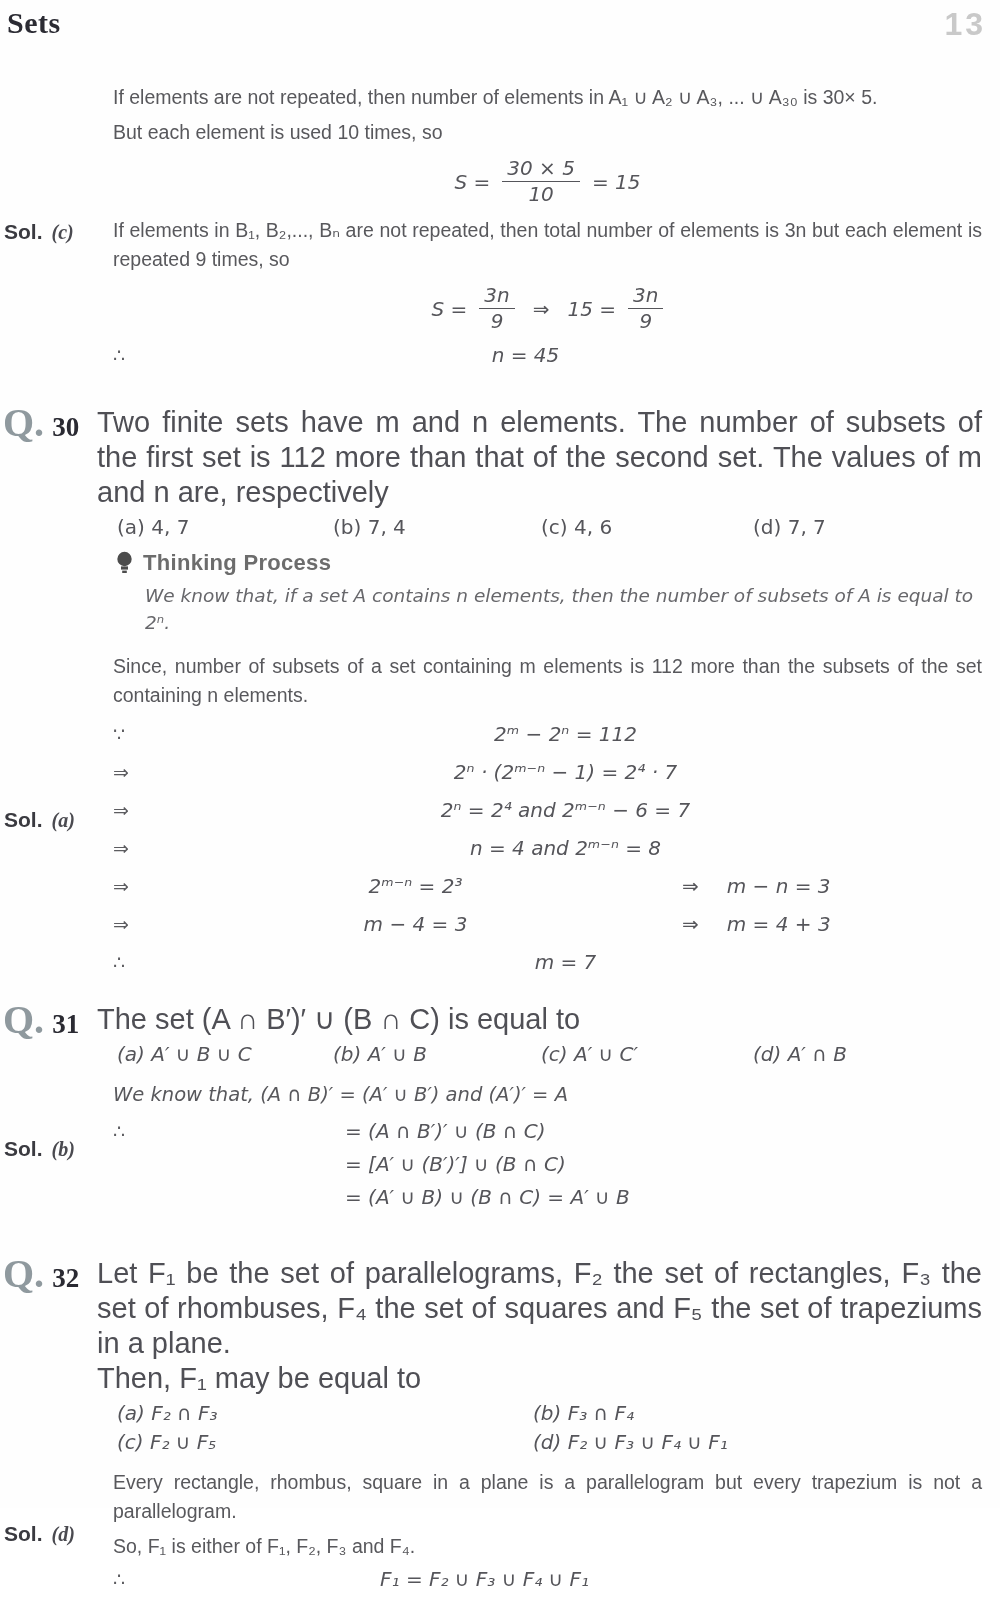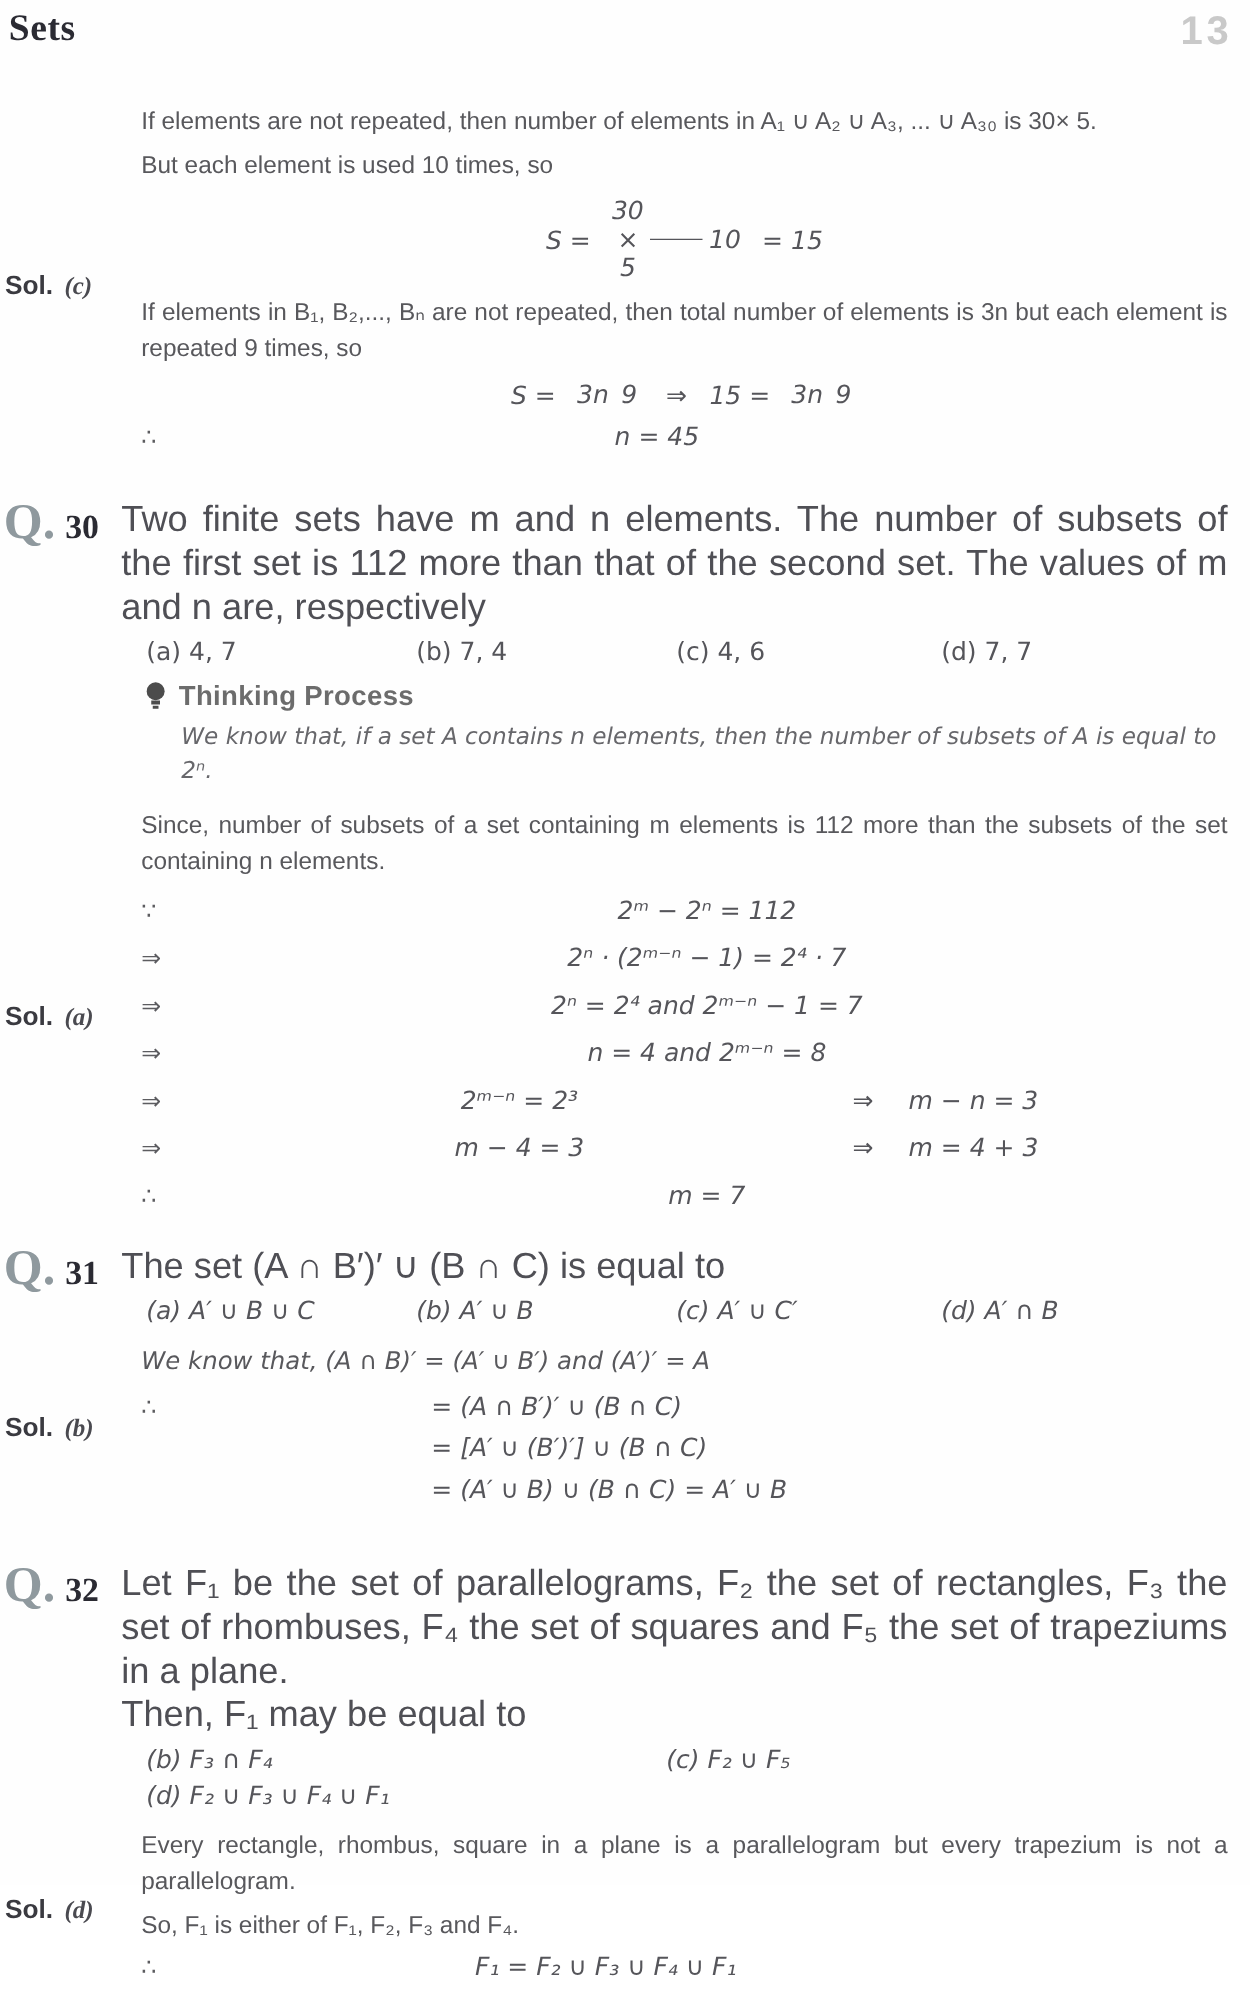--- a/index.html
+++ b/index.html
@@ -22,21 +22,21 @@
   .sol-label { font-weight:bold; font-size:21px; color:#3a3a40; }
   .sol-letter { font-weight:bold; font-style:italic; font-size:20px; color:#4a4a50; font-family:"Liberation Serif","DejaVu Serif",serif; }
   .sol-content { flex:1; padding-right:6px; }
 
   .body { font-size:19.5px; line-height:29px; color:#58585c; }
   .justify { text-align:justify; }
 
   
   .eq-row { display:flex; justify-content:center; align-items:center; gap:12px; margin:9px 0;
             font-size:20px; font-style:italic; color:#55555a; font-family:"DejaVu Sans",sans-serif; }
-  .frac { display:inline-flex; flex-direction:row; align-items:center; line-height:1.15; }
+  .frac { display:inline-flex; flex-direction:column; align-items:center; line-height:1.15; }
   .frac-bar { width:100%; border-top:1.6px solid #55555a; height:0; }
   .frac-num,.frac-den { padding:1px 5px; text-align:center; }
 
   .step { display:flex; align-items:baseline; margin-bottom:14px; font-size:20px; color:#55555a; }
   .step-sym { width:36px; flex-shrink:0; font-family:"DejaVu Sans",sans-serif; color:#5c5c60; font-size:19px; }
   .step-eq { flex:1; text-align:center; font-style:italic; font-family:"DejaVu Sans",sans-serif; }
   .step-tail { width:300px; flex-shrink:0; display:flex; gap:28px; font-style:italic; font-family:"DejaVu Sans",sans-serif; }
   .step-tail .arr { font-style:normal; }
   .nudge-left { transform:translateX(-40px); }
 
@@ -155,21 +155,21 @@
       <div class="step">
         <span class="step-sym">∵</span>
         <span class="step-eq">2ᵐ − 2ⁿ = 112</span>
       </div>
       <div class="step">
         <span class="step-sym">⇒</span>
         <span class="step-eq">2ⁿ · (2ᵐ⁻ⁿ − 1) = 2⁴ · 7</span>
       </div>
       <div class="step">
         <span class="step-sym">⇒</span>
-        <span class="step-eq">2ⁿ = 2⁴ and 2ᵐ⁻ⁿ − 1 = 7</span>
+        <span class="step-eq">2ⁿ = 2⁴ and 2ᵐ⁻ⁿ − 6 = 7</span>
       </div>
       <div class="step">
         <span class="step-sym">⇒</span>
         <span class="step-eq">n = 4 and 2ᵐ⁻ⁿ = 8</span>
       </div>
       <div class="step">
         <span class="step-sym">⇒</span>
         <span class="step-eq">2ᵐ⁻ⁿ = 2³</span>
         <span class="step-tail">
           <span class="arr">⇒</span>
@@ -231,20 +231,21 @@
 
   <section class="q-block mt38">
     <div class="q-head">
       <span class="q-mark">Q.</span>
       <span class="q-num">32</span>
     </div>
     <div class="q-content">
       <p class="q-text justify">Let F₁ be the set of parallelograms, F₂ the set of rectangles, F₃ the set of rhombuses, F₄ the set of squares and F₅ the set of trapeziums in a plane.</p>
       <p class="q-text">Then, F₁ may be equal to</p>
       <div class="q-options2">
+        <span>(a) F₂ ∩ F₃</span>
         <span>(b) F₃ ∩ F₄</span>
         <span>(c) F₂ ∪ F₅</span>
         <span>(d) F₂ ∪ F₃ ∪ F₄ ∪ F₁</span>
       </div>
     </div>
   </section>
 
   <section class="sol-block mt14">
     <div class="sol-head">
       <span class="sol-label">Sol.</span>

